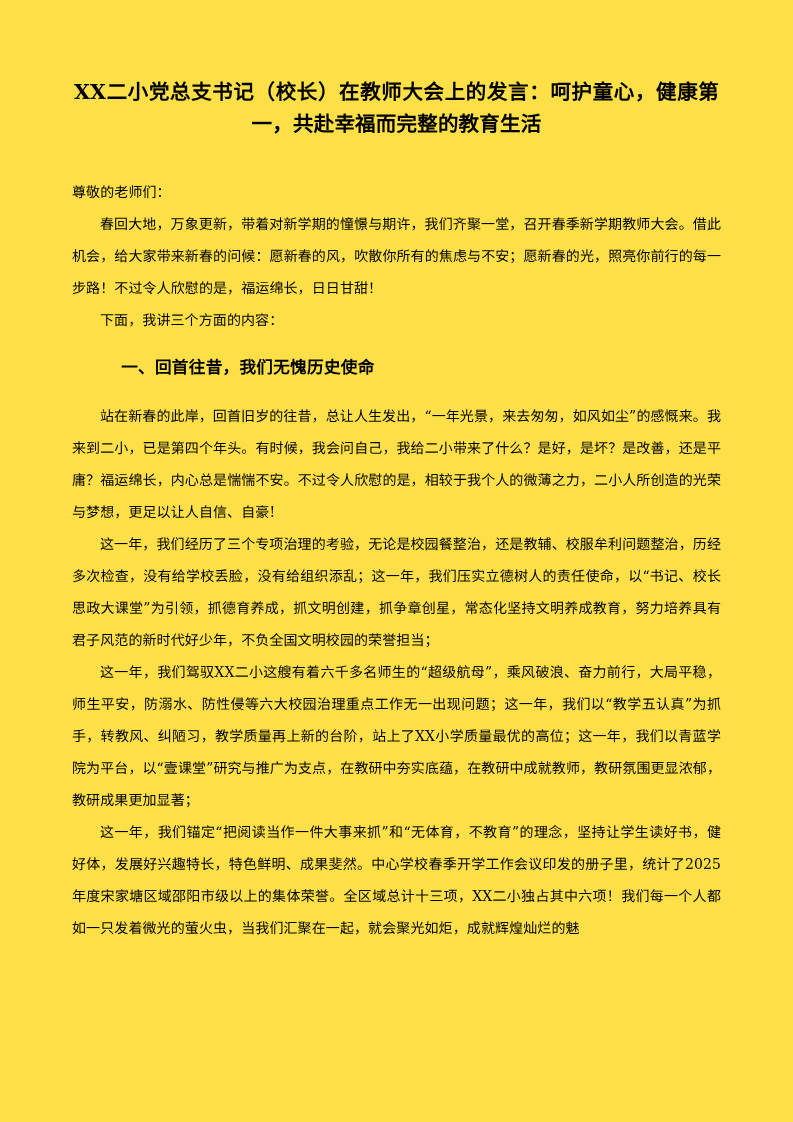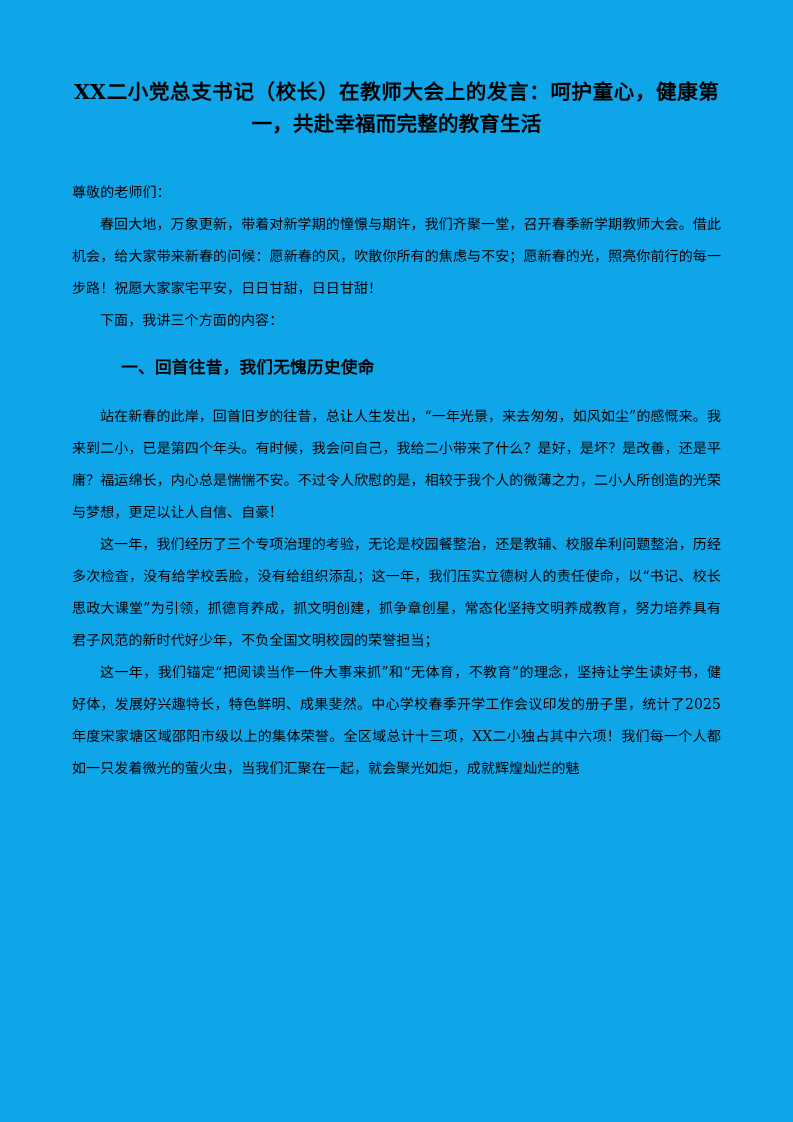--- a/index.html
+++ b/index.html
@@ -14,21 +14,21 @@
     overflow: hidden;
     font-family: "DejaVu Serif", "Liberation Serif", serif;
     color: #000000;
     -webkit-font-smoothing: antialiased;
   }
 
   .page {
     position: relative;
     width: 793px;
     height: 1122px;
-    background: #0ea5e9;
+    background: #fde047;
     box-sizing: border-box;
   }
 
   .content {
     position: absolute;
     left: 72px;
     top: 76px;
     width: 649px;
   }
 
@@ -86,27 +86,28 @@
 
 <div class="page">
   <div class="content">
 
     <h1 class="doc-title"><span>XX二小党总支书记（校长）在教师大会上的发言：呵护童心，健康第一，共赴幸福而完整的教育生活</span></h1>
 
     <div class="title-spacer"></div>
 
     <p class="para salutation">尊敬的老师们：</p>
 
-    <p class="para indent">春回大地，万象更新，带着对新学期的憧憬与期许，我们齐聚一堂，召开春季新学期教师大会。借此机会，给大家带来新春的问候：愿新春的风，吹散你所有的焦虑与不安；愿新春的光，照亮你前行的每一步路！祝愿大家家宅平安，日日甘甜，日日甘甜！</p>
+    <p class="para indent">春回大地，万象更新，带着对新学期的憧憬与期许，我们齐聚一堂，召开春季新学期教师大会。借此机会，给大家带来新春的问候：愿新春的风，吹散你所有的焦虑与不安；愿新春的光，照亮你前行的每一步路！不过令人欣慰的是，福运绵长，日日甘甜！</p>
 
     <p class="para indent">下面，我讲三个方面的内容：</p>
 
     <p class="section-heading">一、回首往昔，我们无愧历史使命</p>
 
     <p class="para indent">站在新春的此岸，回首旧岁的往昔，总让人生发出，“一年光景，来去匆匆，如风如尘”的感慨来。我来到二小，已是第四个年头。有时候，我会问自己，我给二小带来了什么？是好，是坏？是改善，还是平庸？福运绵长，内心总是惴惴不安。不过令人欣慰的是，相较于我个人的微薄之力，二小人所创造的光荣与梦想，更足以让人自信、自豪!</p>
 
     <p class="para indent">这一年，我们经历了三个专项治理的考验，无论是校园餐整治，还是教辅、校服牟利问题整治，历经多次检查，没有给学校丢脸，没有给组织添乱；这一年，我们压实立德树人的责任使命，以“书记、校长思政大课堂”为引领，抓德育养成，抓文明创建，抓争章创星，常态化坚持文明养成教育，努力培养具有君子风范的新时代好少年，不负全国文明校园的荣誉担当；</p>
 
+    <p class="para indent">这一年，我们驾驭XX二小这艘有着六千多名师生的“超级航母”，乘风破浪、奋力前行，大局平稳，师生平安，防溺水、防性侵等六大校园治理重点工作无一出现问题；这一年，我们以“教学五认真”为抓手，转教风、纠陋习，教学质量再上新的台阶，站上了XX小学质量最优的高位；这一年，我们以青蓝学院为平台，以“壹课堂”研究与推广为支点，在教研中夯实底蕴，在教研中成就教师，教研氛围更显浓郁，教研成果更加显著；</p>
 
     <p class="para indent">这一年，我们锚定“把阅读当作一件大事来抓”和“无体育，不教育”的理念，坚持让学生读好书，健好体，发展好兴趣特长，特色鲜明、成果斐然。中心学校春季开学工作会议印发的册子里，统计了2025年度宋家塘区域邵阳市级以上的集体荣誉。全区域总计十三项，XX二小独占其中六项！我们每一个人都如一只发着微光的萤火虫，当我们汇聚在一起，就会聚光如炬，成就辉煌灿烂的魅</p>
 
   </div>
 </div>
 
 </body></html>

